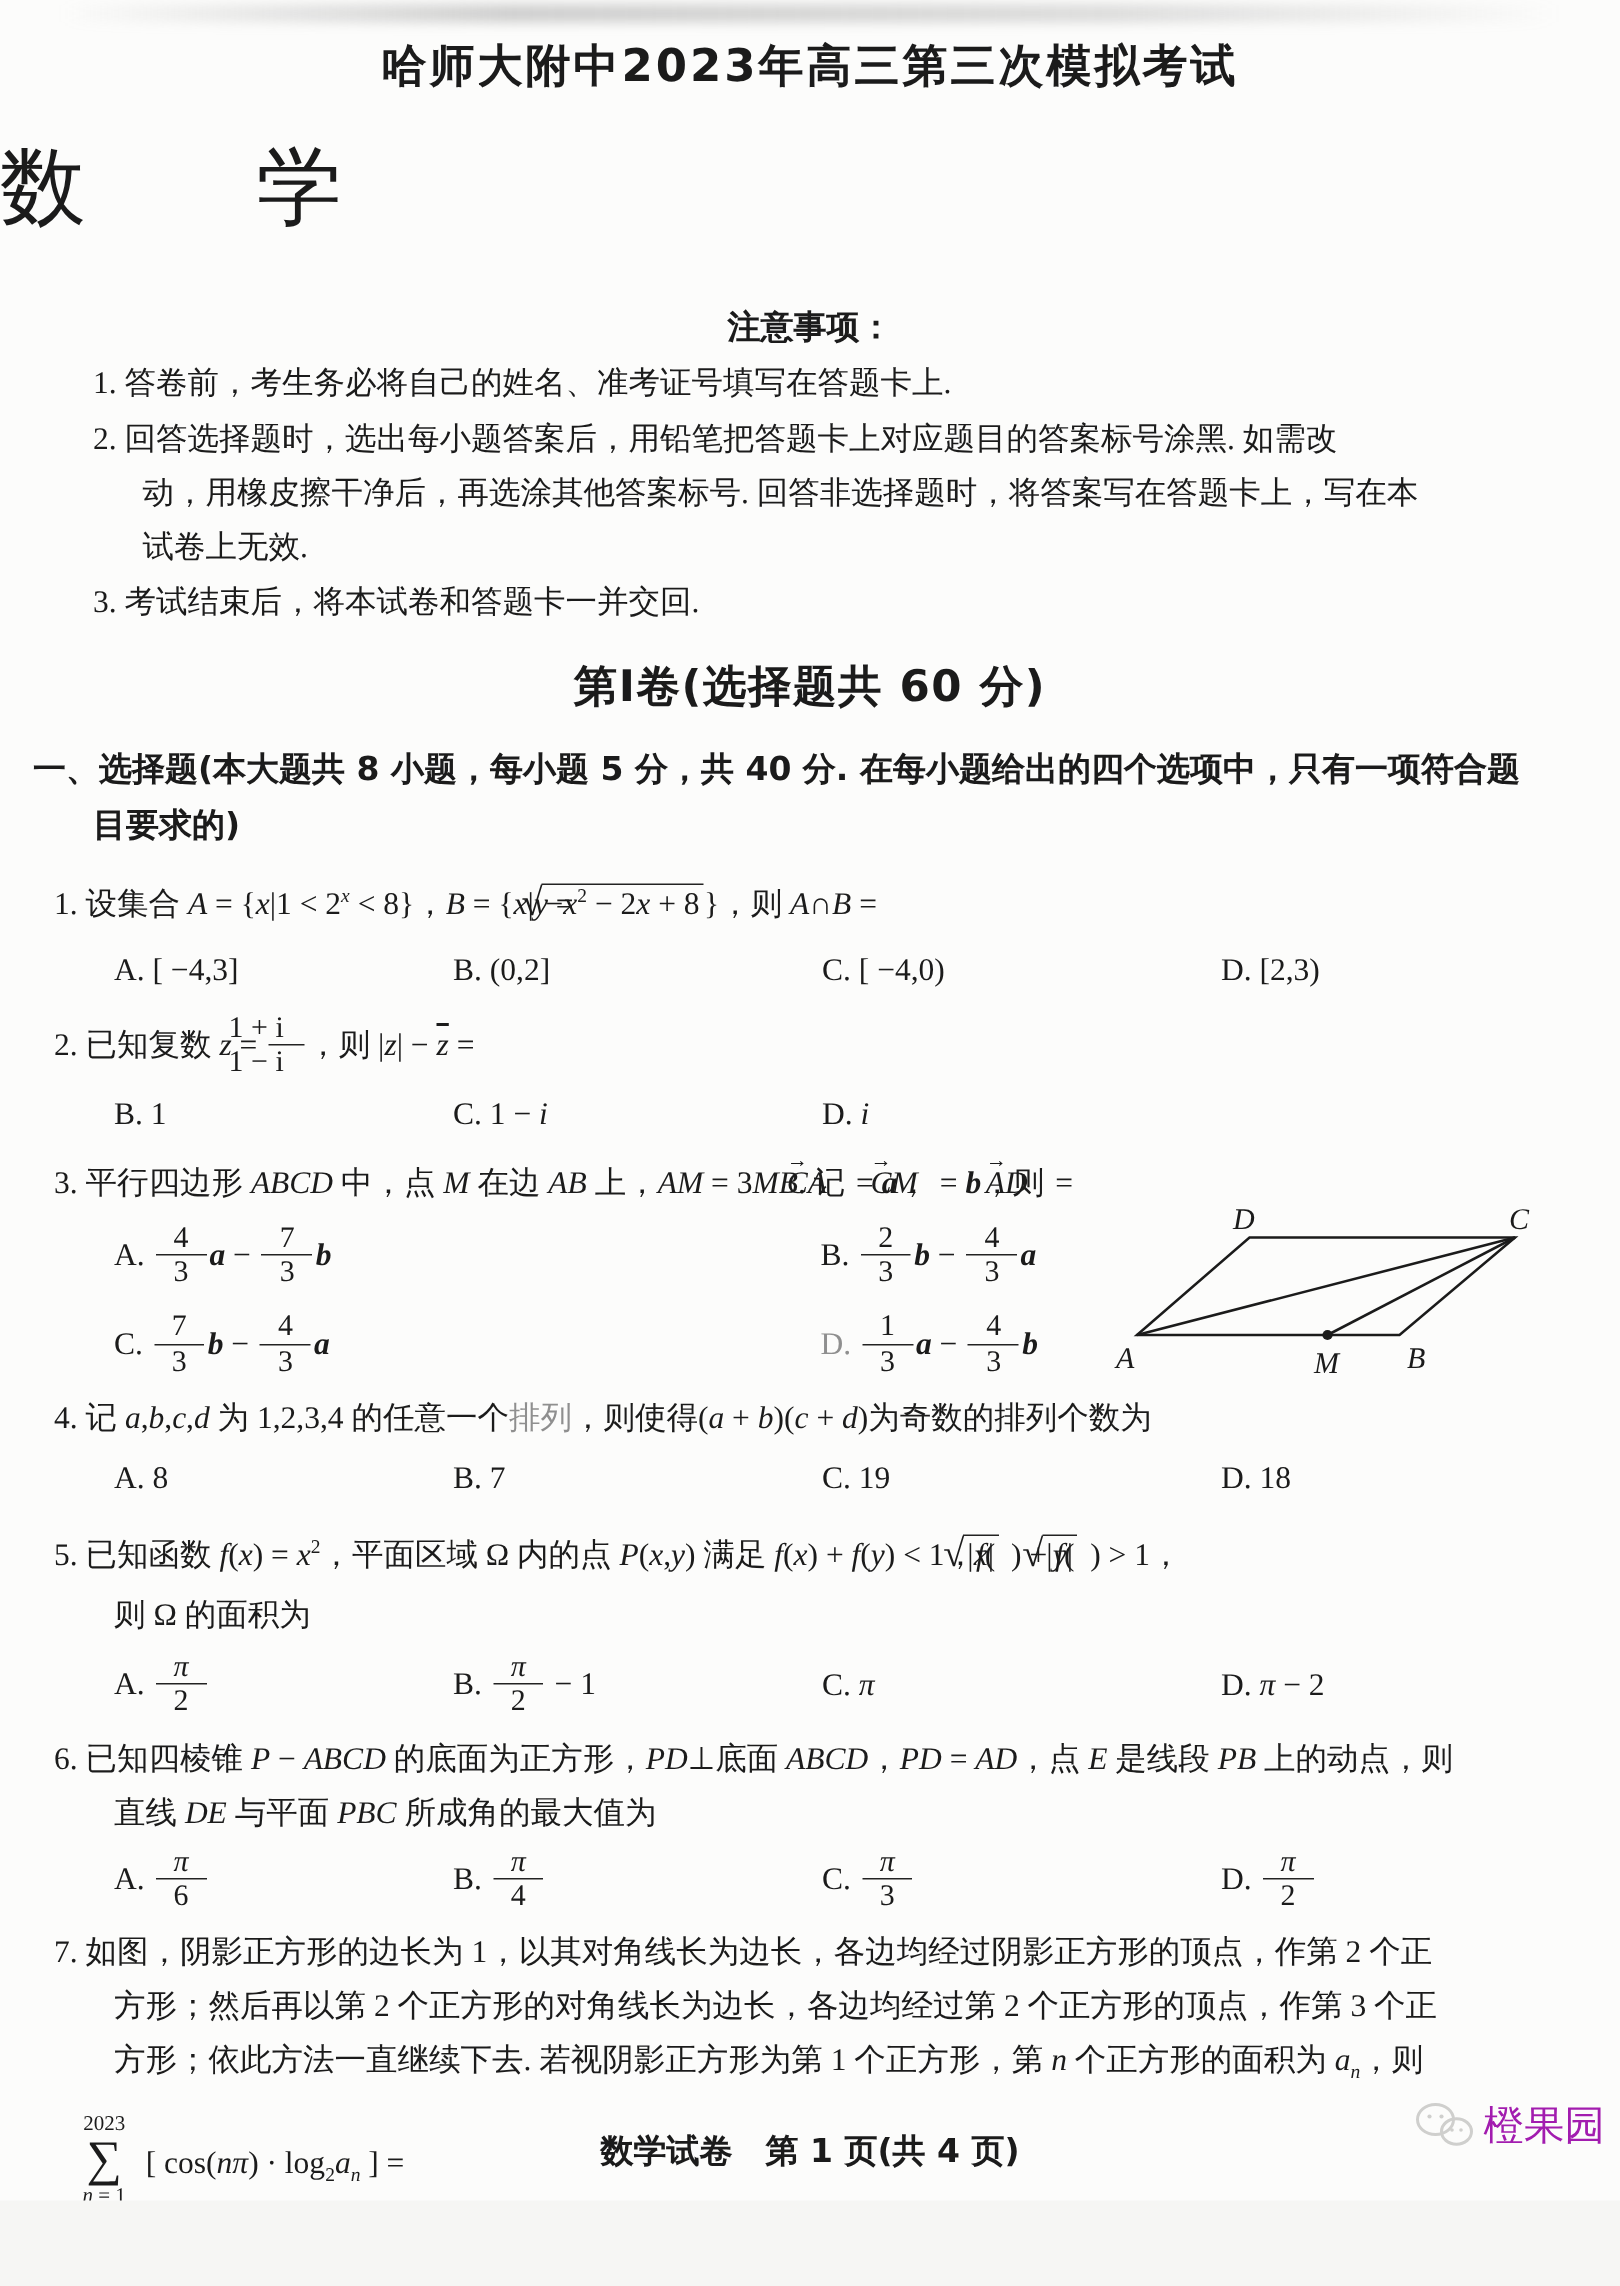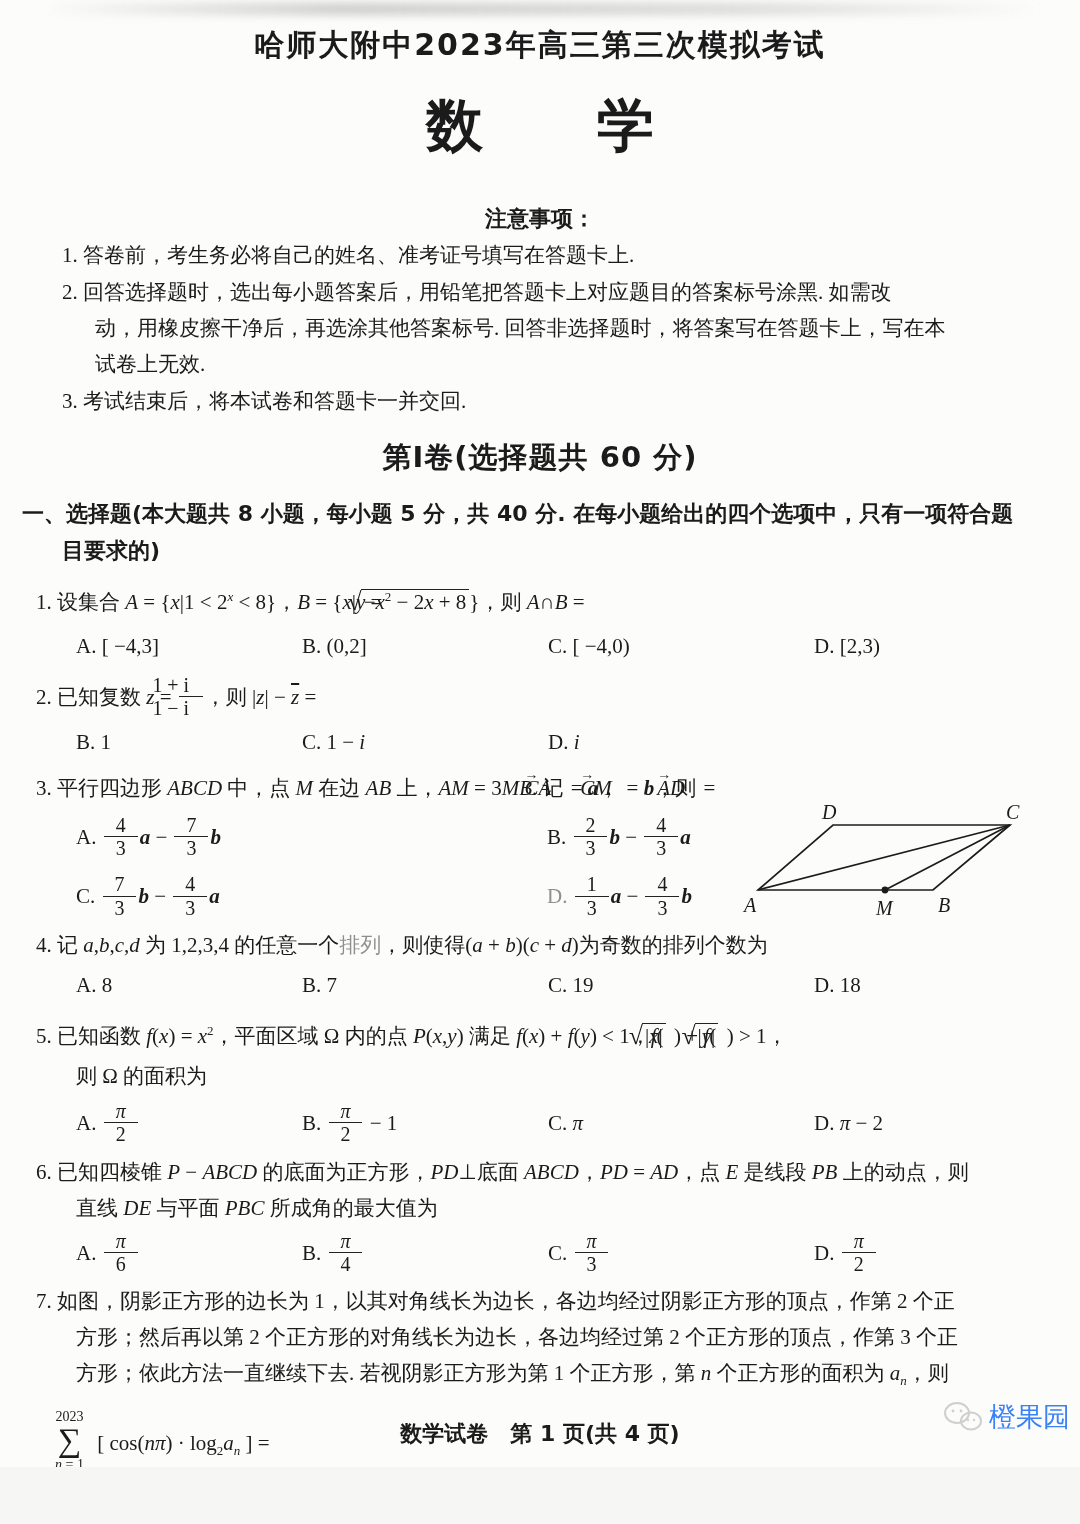--- a/index.html
+++ b/index.html
@@ -5,22 +5,22 @@
   html,body{margin:0;padding:0;}
   body{width:1080px;height:1524px;background:#f6f6f4;font-family:"Liberation Serif",serif;color:#1b1b1b;}
   #page{position:relative;width:1080px;height:1467px;background:#fcfcfb;overflow:hidden;}
 
   .smudge{position:absolute;top:3px;left:40px;right:40px;height:12px;
     background:linear-gradient(90deg,rgba(175,175,175,0),rgba(160,160,160,.5) 30%,rgba(160,160,160,.35) 70%,rgba(175,175,175,0));
     filter:blur(4px);}
 
   .title{margin-top:24px;text-align:center;font-family:"DejaVu Sans",sans-serif;
     font-weight:bold;font-size:30px;line-height:42px;letter-spacing:2px;}
-  .subject{margin-top:24px;text-align:center;font-family:"DejaVu Sans",sans-serif;
-    font-weight:700;font-size:57px;line-height:70px;}
+  .subject{margin-top:24px;text-align:left;font-family:"DejaVu Sans",sans-serif;
+    font-weight:400;font-size:57px;line-height:70px;}
 
   .notice{margin:42px 28px 0 28px;font-size:21px;}
   .notice-heading{font-family:"DejaVu Sans",sans-serif;font-weight:bold;font-size:22px;line-height:34px;text-align:center;}
   .notice-item{margin-left:34px;padding-left:33px;text-indent:-33px;line-height:36px;margin-top:1px;}
 
   .sec-title{margin-top:16px;text-align:center;font-family:"DejaVu Sans",sans-serif;
     font-weight:bold;font-size:29px;line-height:44px;letter-spacing:1px;}
   .sec-intro{margin:16px 24px 0 22px;padding-left:40px;text-indent:-40px;
     font-family:"DejaVu Sans",sans-serif;font-weight:bold;font-size:22px;line-height:37px;}
 
@@ -58,21 +58,21 @@
   .sum .sig{display:block;font-size:33px;}
 
   .fig{position:absolute;right:26px;top:34px;width:292px;height:116px;}
   .fig polygon,.fig line{fill:none;stroke:#1b1b1b;stroke-width:1.7;}
   .fig circle{fill:#1b1b1b;}
   .fig text{font-family:"Liberation Serif",serif;font-style:italic;font-size:20px;fill:#1b1b1b;}
 
   .footer{position:absolute;left:0;right:0;bottom:18px;text-align:center;
     font-family:"DejaVu Sans",sans-serif;font-weight:bold;font-size:22px;}
   .wm{position:absolute;right:10px;bottom:32px;display:flex;align-items:center;gap:4px;
-    color:#3b82f6;font-size:27px;font-family:Liberation Serif, serif;}
+    color:#a21caf;font-size:27px;font-family:Liberation Serif, serif;}
 </style>
 </head>
 <body>
 
 <div id="page">
   <div class="smudge"></div>
 
   <div class="title">哈师大附中2023年高三第三次模拟考试</div>
   <div class="subject">数　　学</div>
 

